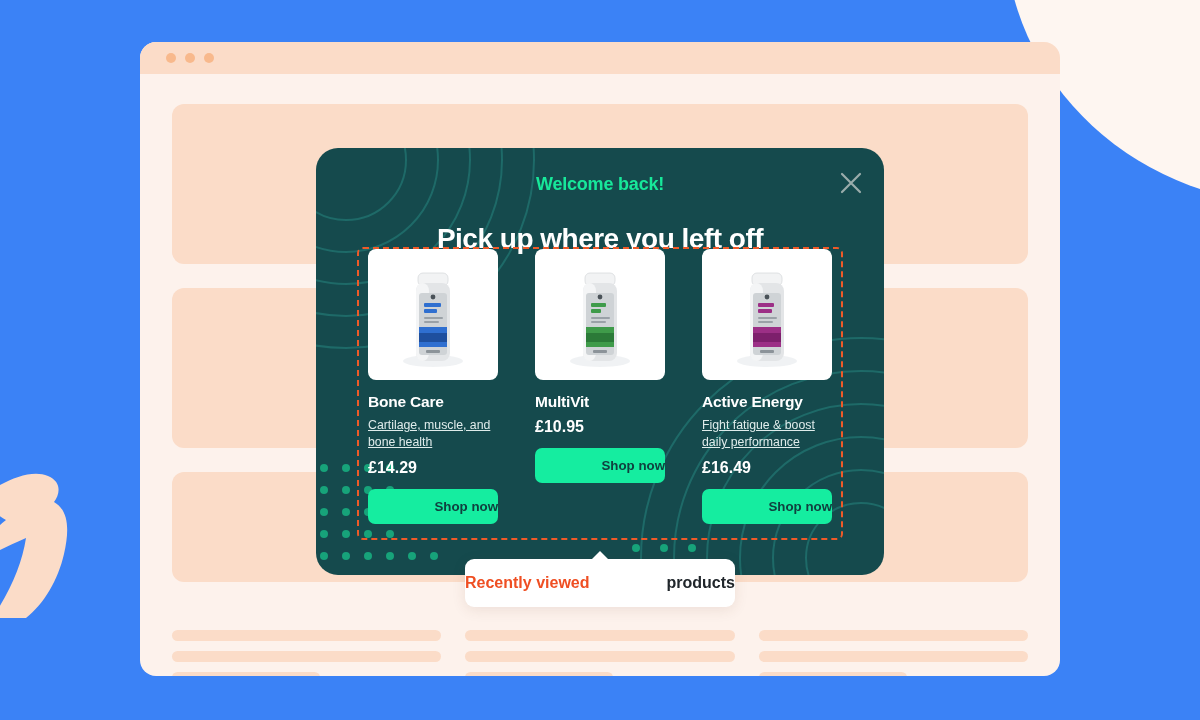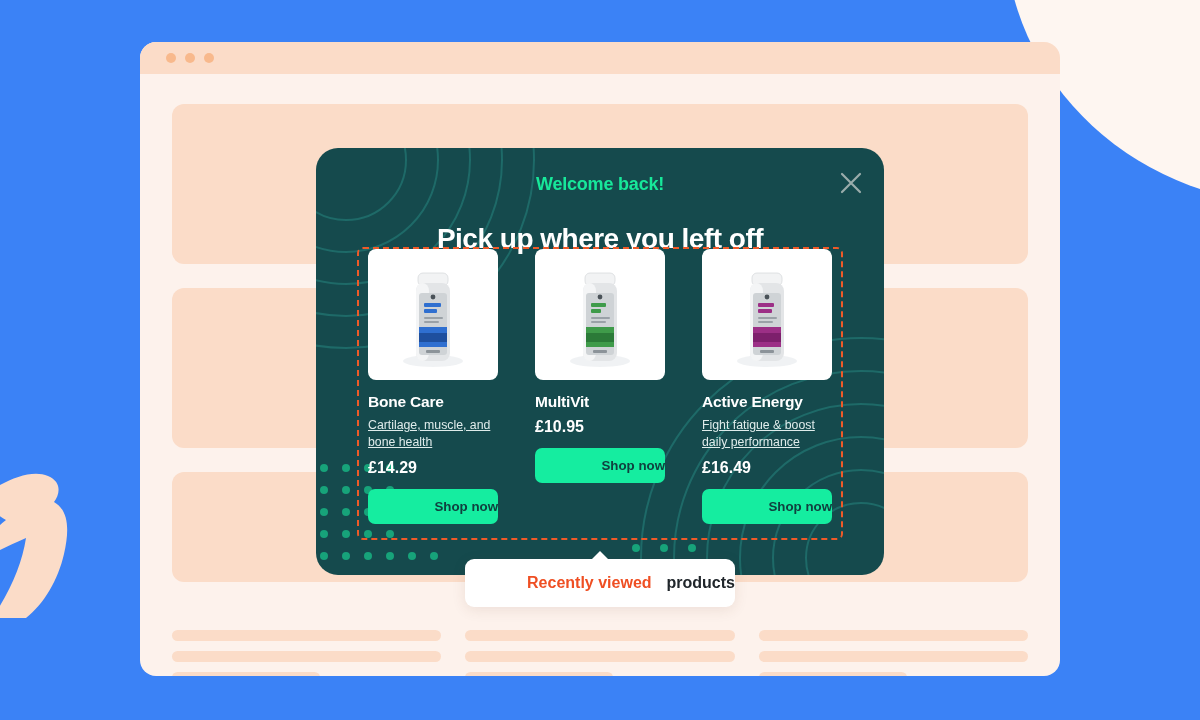--- a/index.html
+++ b/index.html
@@ -188,21 +188,21 @@
   
   .tooltip {
     position: absolute;
     z-index: 10;
     left: 465px; top: 559px;
     width: 270px; height: 48px;
     background: #ffffff;
     border-radius: 9px;
     display: flex;
     align-items: center;
-    justify-content: flex-end;
+    justify-content: space-between;
     font-size: 16px;
     font-weight: bold;
     box-shadow: 0 3px 14px rgba(100,60,40,0.10);
   }
   .tooltip::after {
     content: "";
     position: absolute;
     top: -8px; left: 50%;
     margin-left: -9px;
     width: 0; height: 0;

